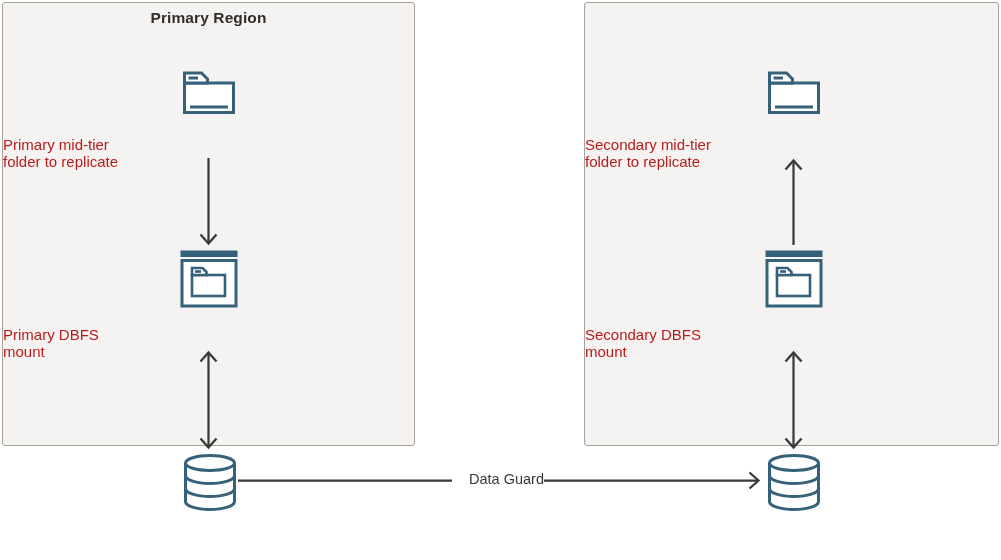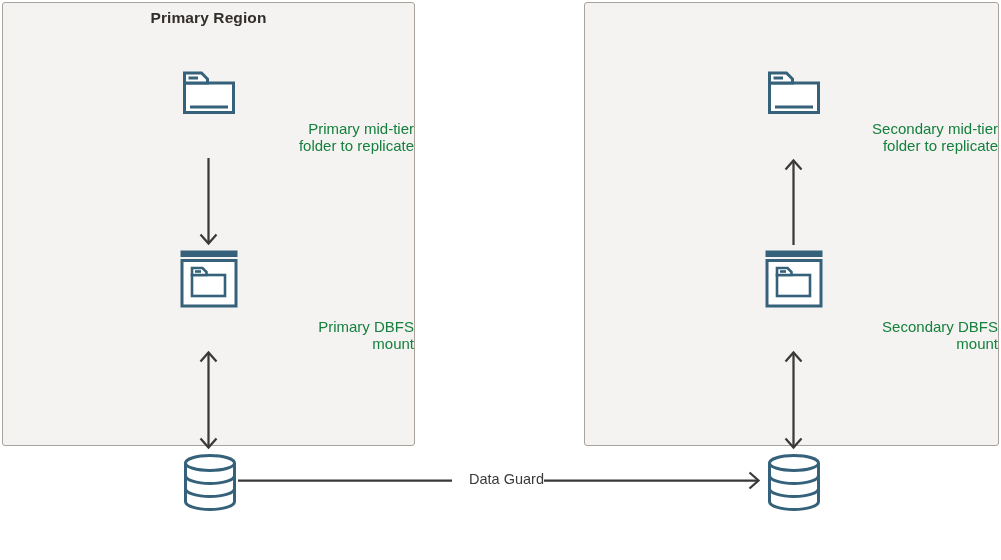--- a/index.html
+++ b/index.html
@@ -13,31 +13,31 @@
     background:#f4f3f1;border:1px solid #a9a29b;border-radius:3px;
   }
   .region-primary{left:2px;width:413px;}
   .region-secondary{left:584px;width:415px;}
   .region-title{
     position:absolute;top:6px;left:0;right:0;text-align:center;
     font-size:15.5px;font-weight:700;color:#312e2b;letter-spacing:.1px;
   }
   .node-icon{position:absolute;}
   .node-label{
-    position:absolute;left:0;right:0;text-align:right;
-    font-size:15px;line-height:16.5px;color:#15803d;white-space:pre-line;
+    position:absolute;left:0;right:0;text-align:left;
+    font-size:15px;line-height:16.5px;color:#b91c1c;white-space:pre-line;margin-top:16px;
   }
   .folder-icon{top:67px;}
   .region-primary .folder-icon{left:178px;}
   .region-secondary .folder-icon{left:181px;}
   .folder-label{top:118px;}
   .dbfs-icon{top:247px;}
   .region-primary .dbfs-icon{left:177px;}
   .region-secondary .dbfs-icon{left:180px;}
-  .dbfs-label{top:316px;padding-left:28px;}
+  .dbfs-label{top:308px;}
   .db-icon{top:450px;}
   .region-primary .db-icon{left:180px;}
   .region-secondary .db-icon{left:182px;}
   .db-label{top:513px;}
   #arrows{position:absolute;left:0;top:0;pointer-events:none;}
   .dg-label{
     position:absolute;left:452px;top:471px;width:92px;text-align:right;
     font-size:14.5px;color:#3b3937;
   }
   .icon-stroke{stroke:#35627a;}

